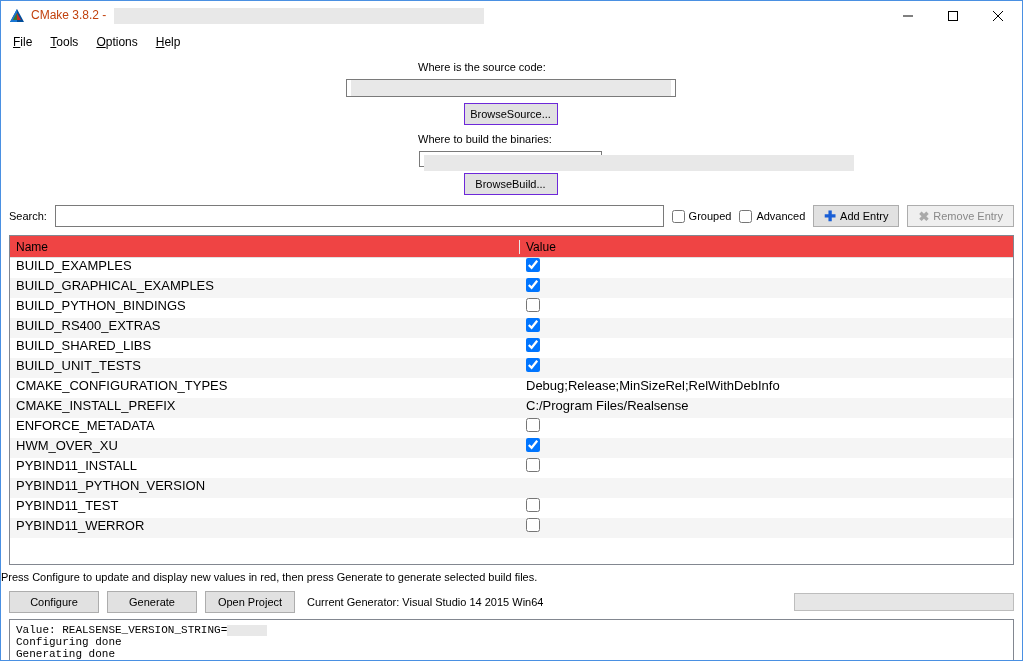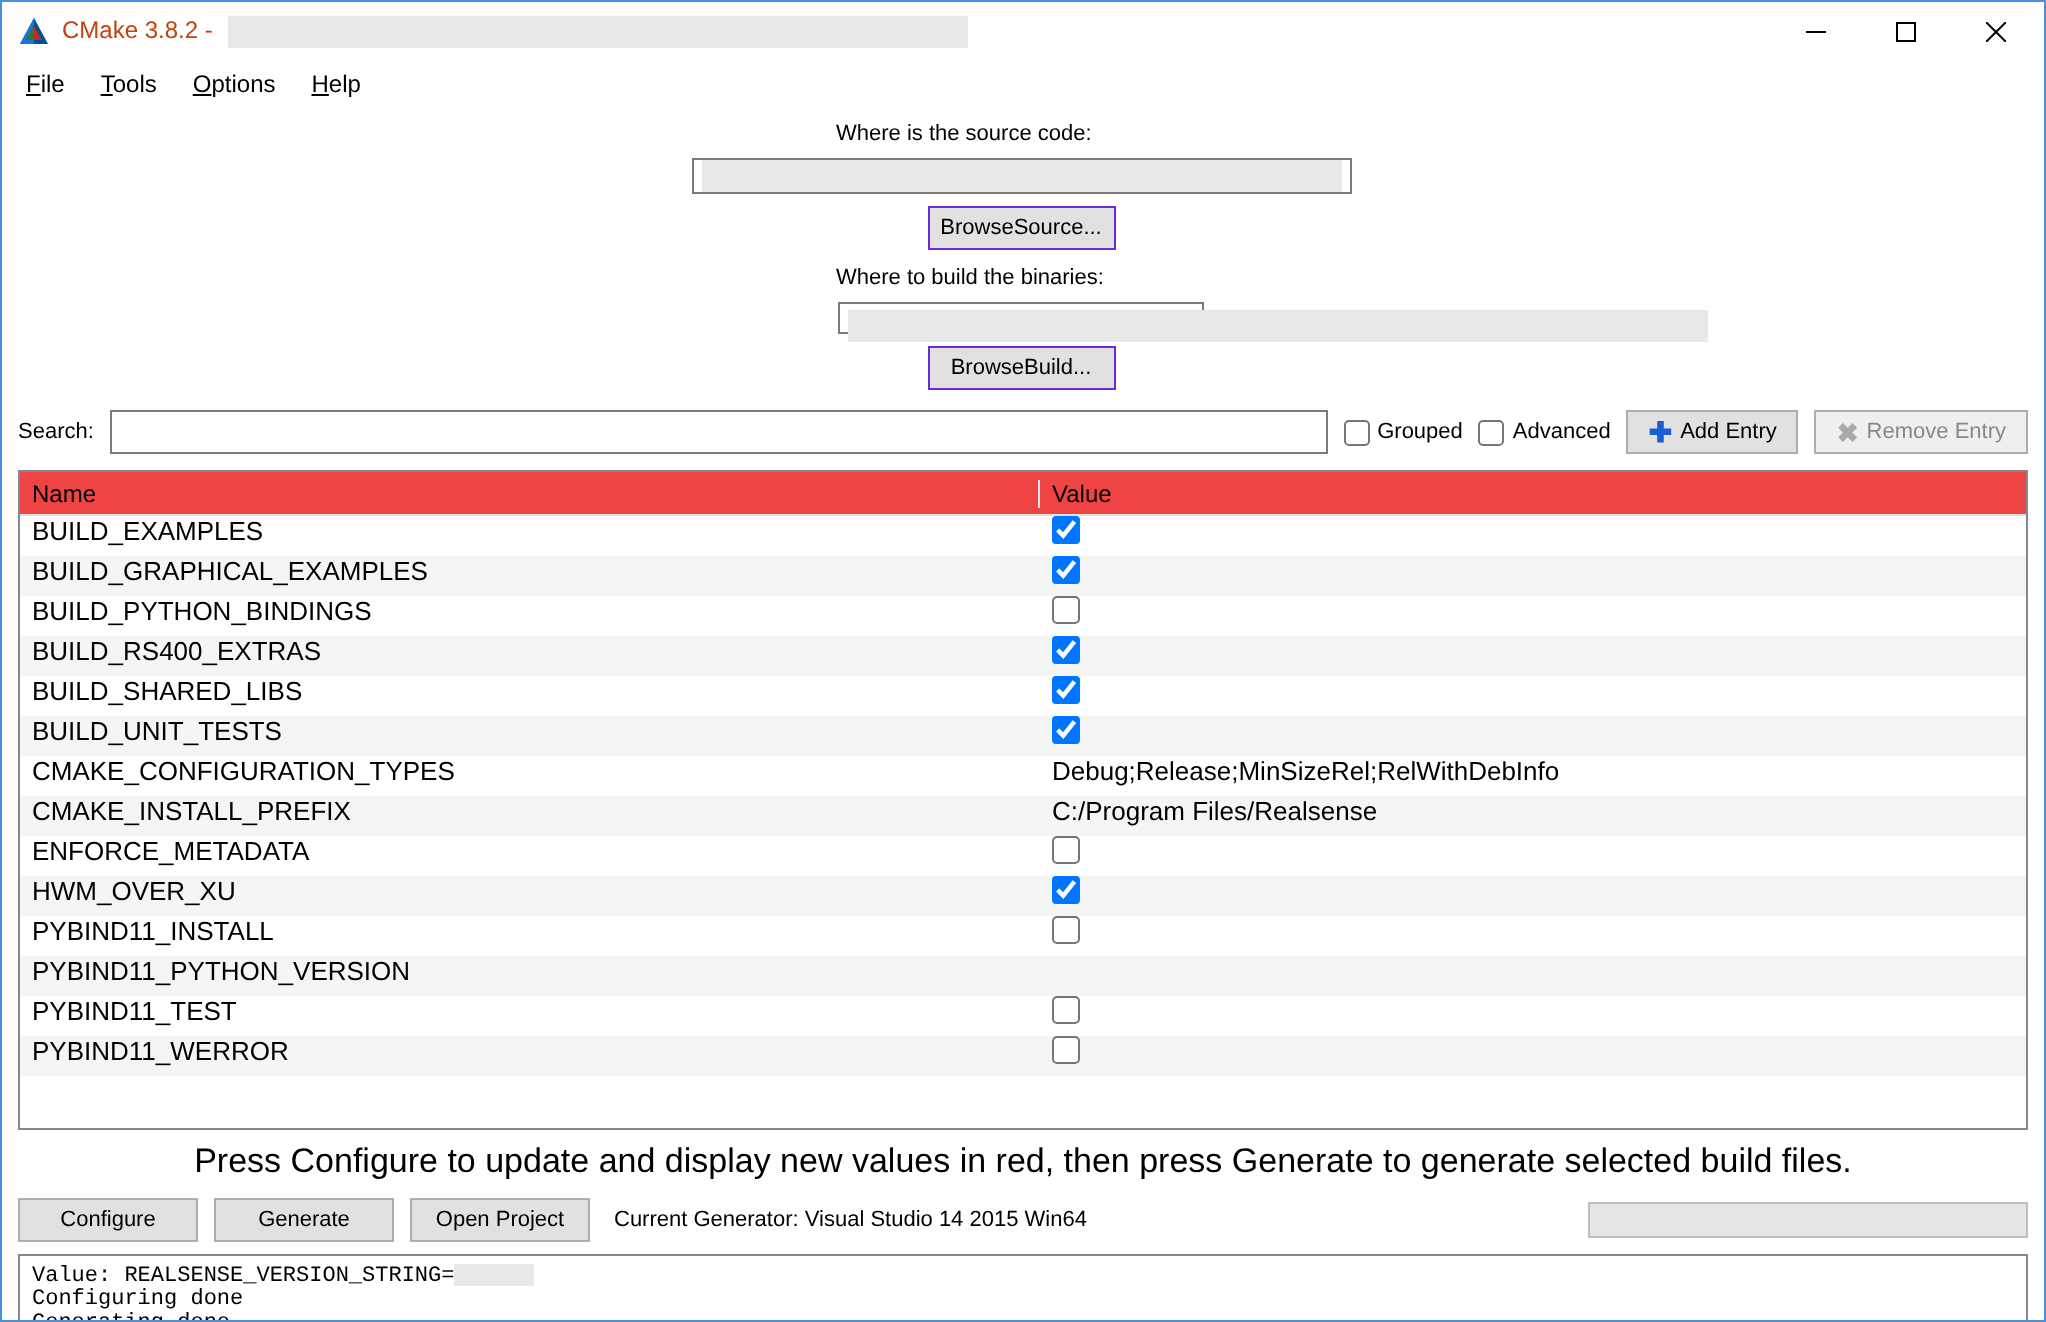--- a/index.html
+++ b/index.html
@@ -164,22 +164,22 @@
     .table-row:nth-child(odd) { background: #fff; }
     .table-row:nth-child(even) { background: #f5f5f5; }
     .cell-name { width: 510px; padding-left: 6px; }
     .cell-value { flex: 1; padding-left: 6px; display: flex; align-items: center; }
     .row-checkbox {
       width: 14px; height: 14px;
     }
 
     
     .hint {
-      text-align: center;
-      font-size: 17px;
+      text-align: left;
+      font-size: 11px;
       color: #000;
       padding: 6px 0 8px 0;
     }
 
     
     .action-row {
       display: flex;
       align-items: center;
       padding: 0 8px 6px 8px;
       gap: 8px;

